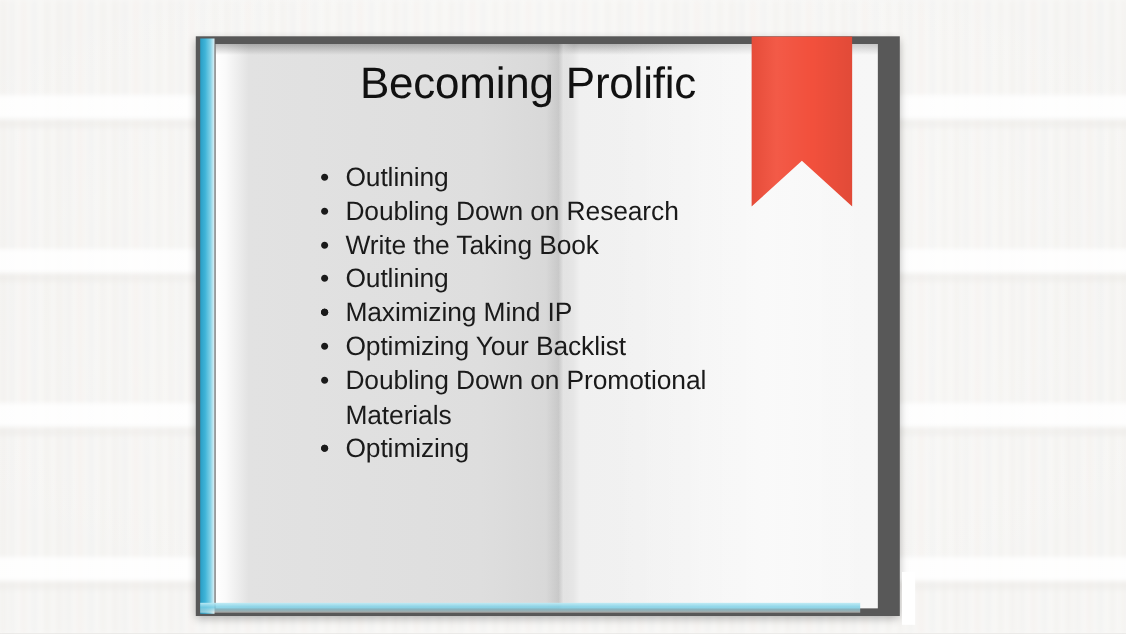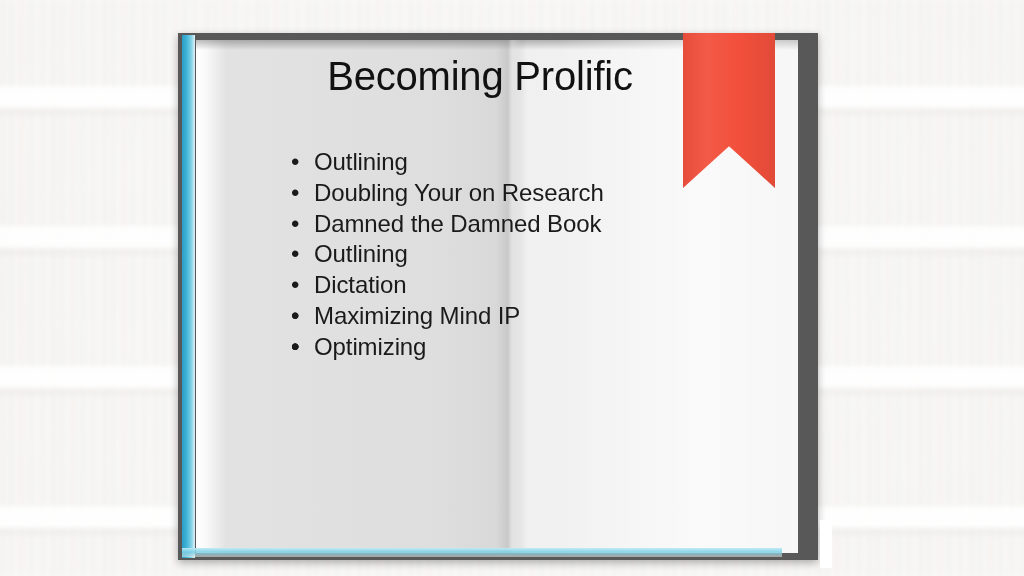--- a/index.html
+++ b/index.html
@@ -266,25 +266,25 @@
 
   <div class="ribbon"></div>
   <div class="ribbon-shade"></div>
 
   <div class="white-nub"></div>
 
   <div class="slide-title">Becoming Prolific</div>
 
   <ul class="bullet-list" id="bullet-list">
       <li class="bullet-item"><span class="bullet-dot">•</span><span>Outlining</span></li>
-      <li class="bullet-item"><span class="bullet-dot">•</span><span>Doubling Your on Research</span></li>
-      <li class="bullet-item"><span class="bullet-dot">•</span><span>Damned the Damned Book</span></li>
+      <li class="bullet-item"><span class="bullet-dot">•</span><span>Doubling Down on Research</span></li>
+      <li class="bullet-item"><span class="bullet-dot">•</span><span>Write the Taking Book</span></li>
       <li class="bullet-item"><span class="bullet-dot">•</span><span>Outlining</span></li>
-      <li class="bullet-item"><span class="bullet-dot">•</span><span>Dictation</span></li>
+      <li class="bullet-item"><span class="bullet-dot">•</span></li>
       <li class="bullet-item"><span class="bullet-dot">•</span></li>
       <li class="bullet-item"><span class="bullet-dot">•</span><span>Maximizing Mind IP</span></li>
-      <li class="bullet-item"><span class="bullet-dot">•</span></li>
-      <li class="bullet-item"><span class="bullet-dot">•</span></li>
+      <li class="bullet-item"><span class="bullet-dot">•</span><span>Optimizing Your Backlist</span></li>
+      <li class="bullet-item"><span class="bullet-dot">•</span><span>Doubling Down on Promotional Materials</span></li>
       <li class="bullet-item"><span class="bullet-dot">•</span></li>
       <li class="bullet-item"><span class="bullet-dot">•</span><span>Optimizing</span></li>
     </ul>
 
 </div>
 
 </body></html>

